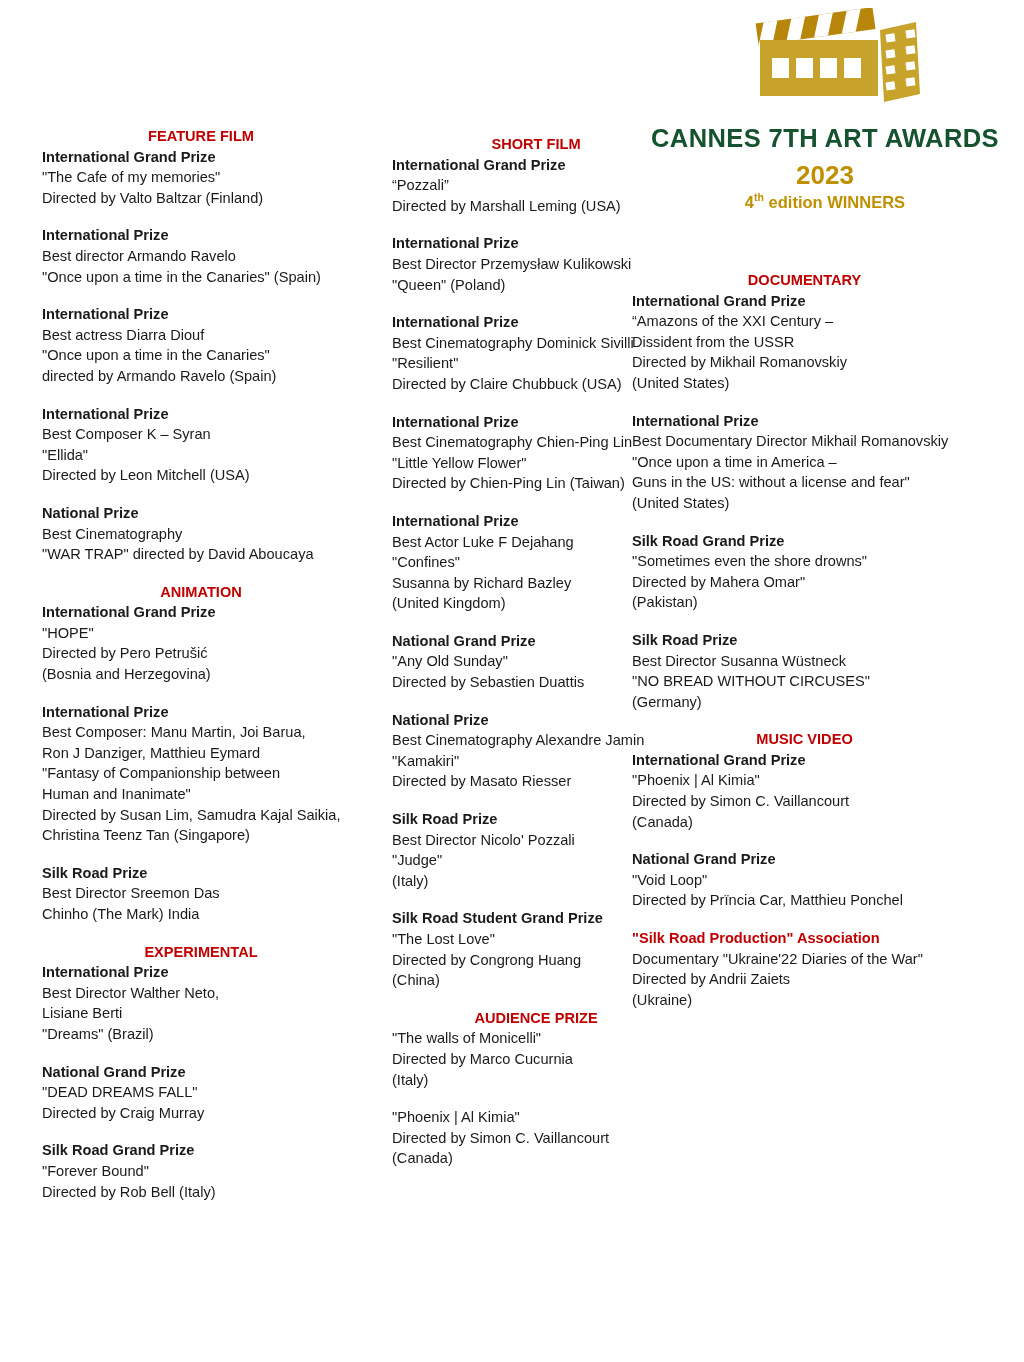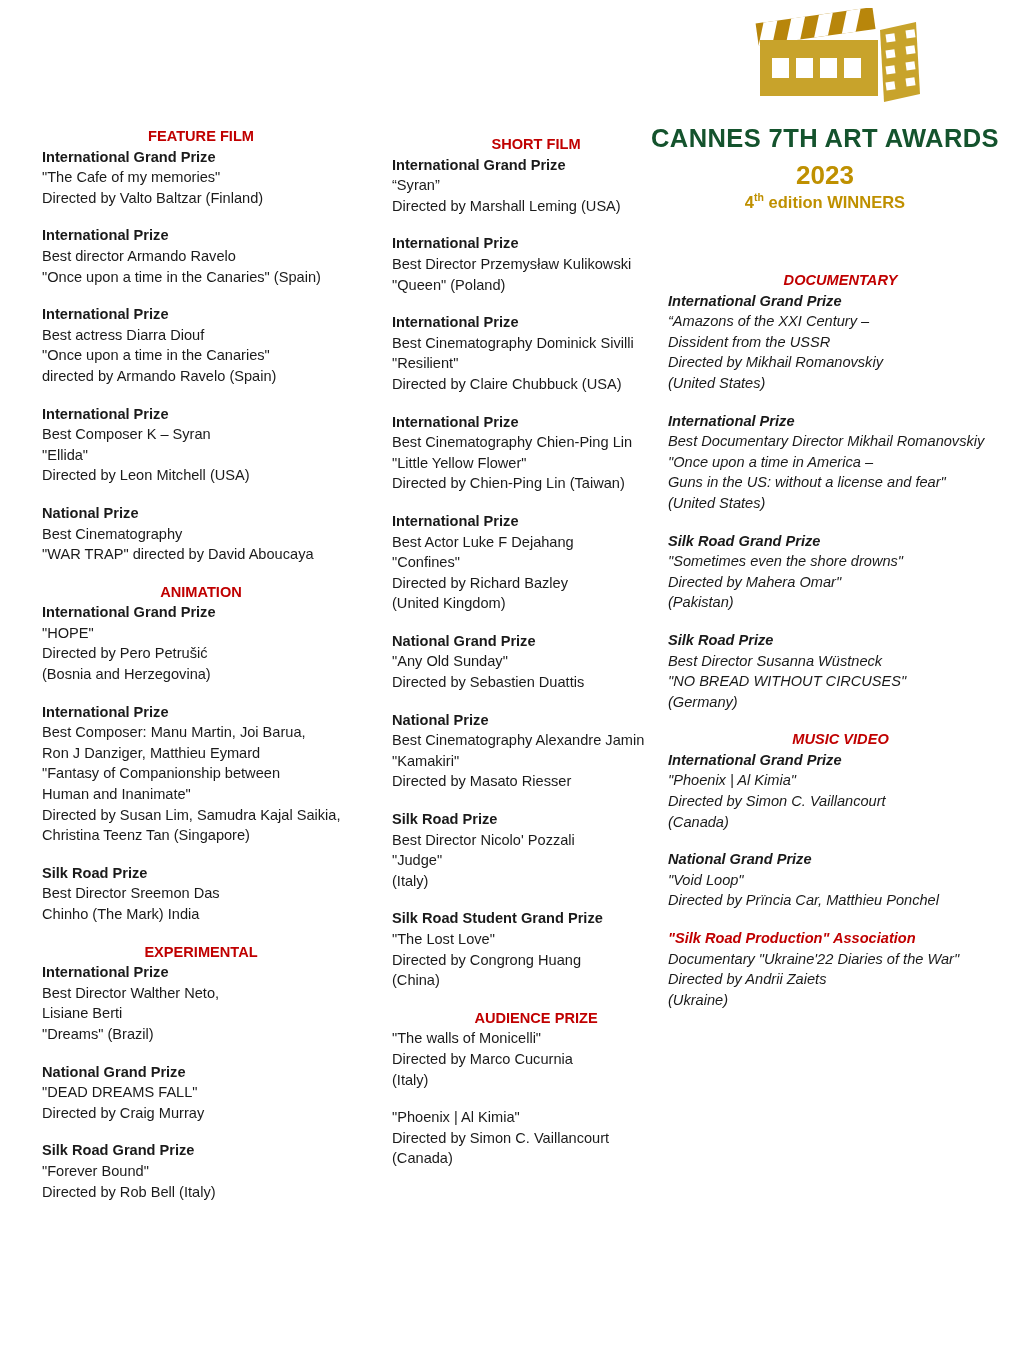--- a/index.html
+++ b/index.html
@@ -64,21 +64,21 @@
   }
 
   
   .col {
     position: absolute;
     font-size: 14.6px;
     line-height: 20.6px;
   }
   .col1 { left: 42px;  top: 126px; width: 318px; }
   .col2 { left: 392px; top: 126px; width: 288px; margin-top: 8px; }
-  .col3 { left: 668px; top: 270px; width: 345px; font-style: italic; }
+  .col3 { left: 632px; top: 270px; width: 345px; }
 
   .section-head {
     color: #c00000;
     font-weight: bold;
     margin-top: 17px;
     text-align: center;
   }
   .col > .section-head:first-child { margin-top: 0; }
 
   .entry {
@@ -207,21 +207,21 @@
       <div class="entry">
         <div class="prize">Silk Road Grand Prize</div>
         <div class="line">"Forever Bound"</div>
         <div class="line">Directed by Rob Bell (Italy)</div>
       </div>
     </div>
   <div class="col col2">
       <div class="section-head">SHORT FILM</div>
       <div class="entry tight">
         <div class="prize">International Grand Prize</div>
-        <div class="line">“Syran”</div>
+        <div class="line">“Pozzali”</div>
         <div class="line">Directed by Marshall Leming (USA)</div>
       </div>
       <div class="entry">
         <div class="prize">International Prize</div>
         <div class="line">Best Director Przemysław Kulikowski</div>
         <div class="line">"Queen" (Poland)</div>
       </div>
       <div class="entry">
         <div class="prize">International Prize</div>
         <div class="line">Best Cinematography Dominick Sivilli</div>
@@ -231,21 +231,21 @@
       <div class="entry">
         <div class="prize">International Prize</div>
         <div class="line">Best Cinematography Chien-Ping Lin</div>
         <div class="line">"Little Yellow Flower"</div>
         <div class="line">Directed by Chien-Ping Lin (Taiwan)</div>
       </div>
       <div class="entry">
         <div class="prize">International Prize</div>
         <div class="line">Best Actor Luke F Dejahang</div>
         <div class="line">"Confines"</div>
-        <div class="line">Directed by Richard Bazley</div>
+        <div class="line">Susanna by Richard Bazley</div>
         <div class="line">(United Kingdom)</div>
       </div>
       <div class="entry">
         <div class="prize">National Grand Prize</div>
         <div class="line">"Any Old Sunday"</div>
         <div class="line">Directed by Sebastien Duattis</div>
       </div>
       <div class="entry">
         <div class="prize">National Prize</div>
         <div class="line">Best Cinematography Alexandre Jamin</div>

